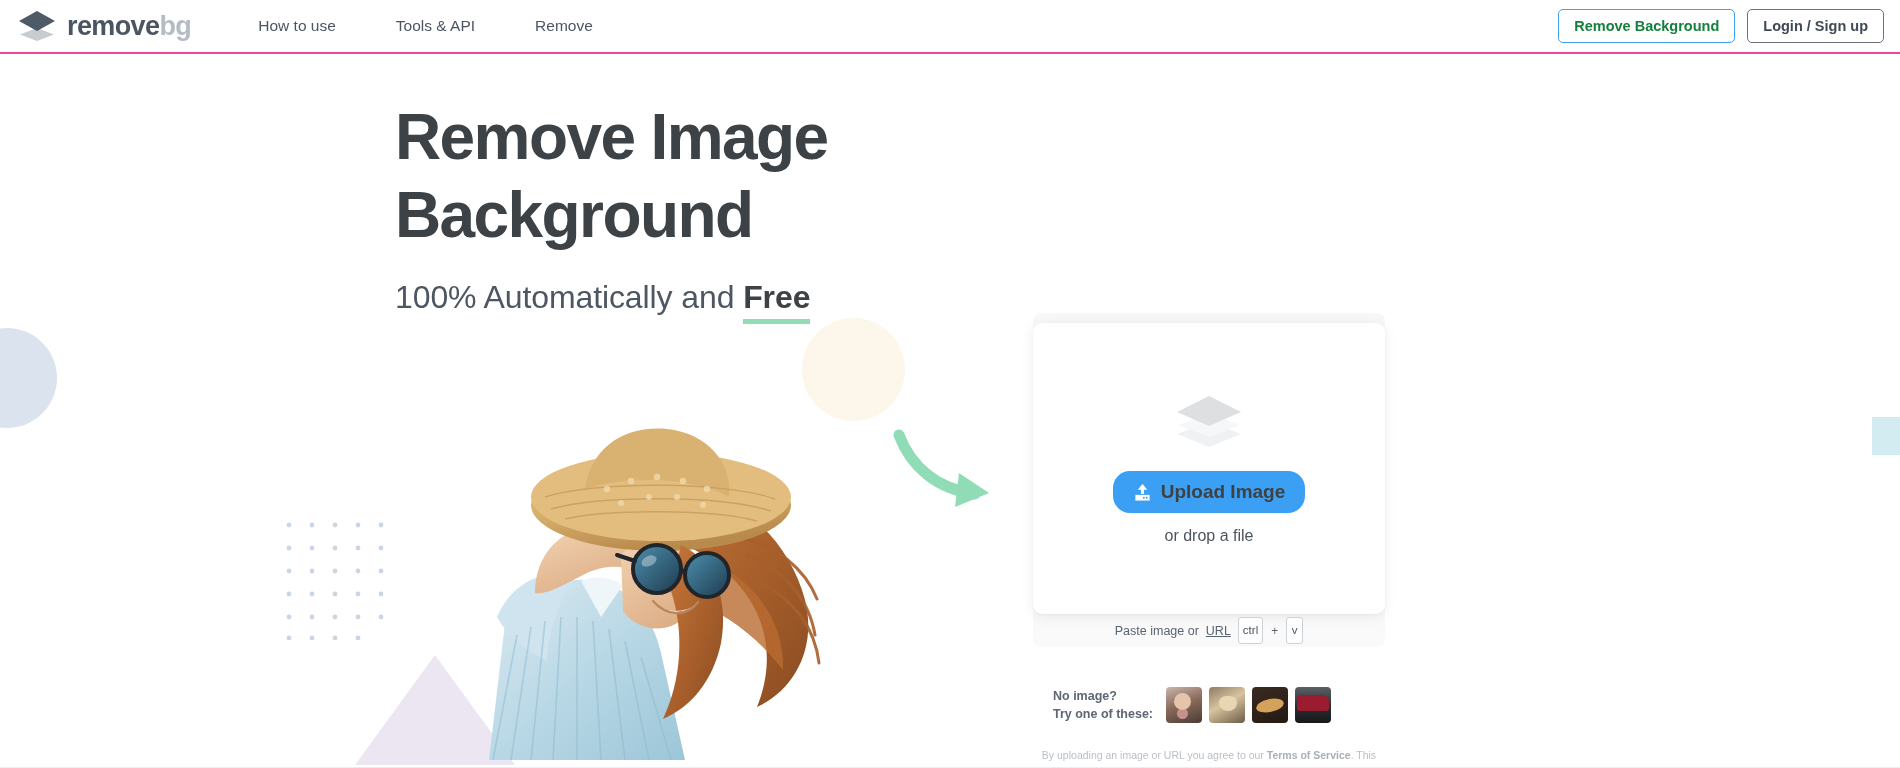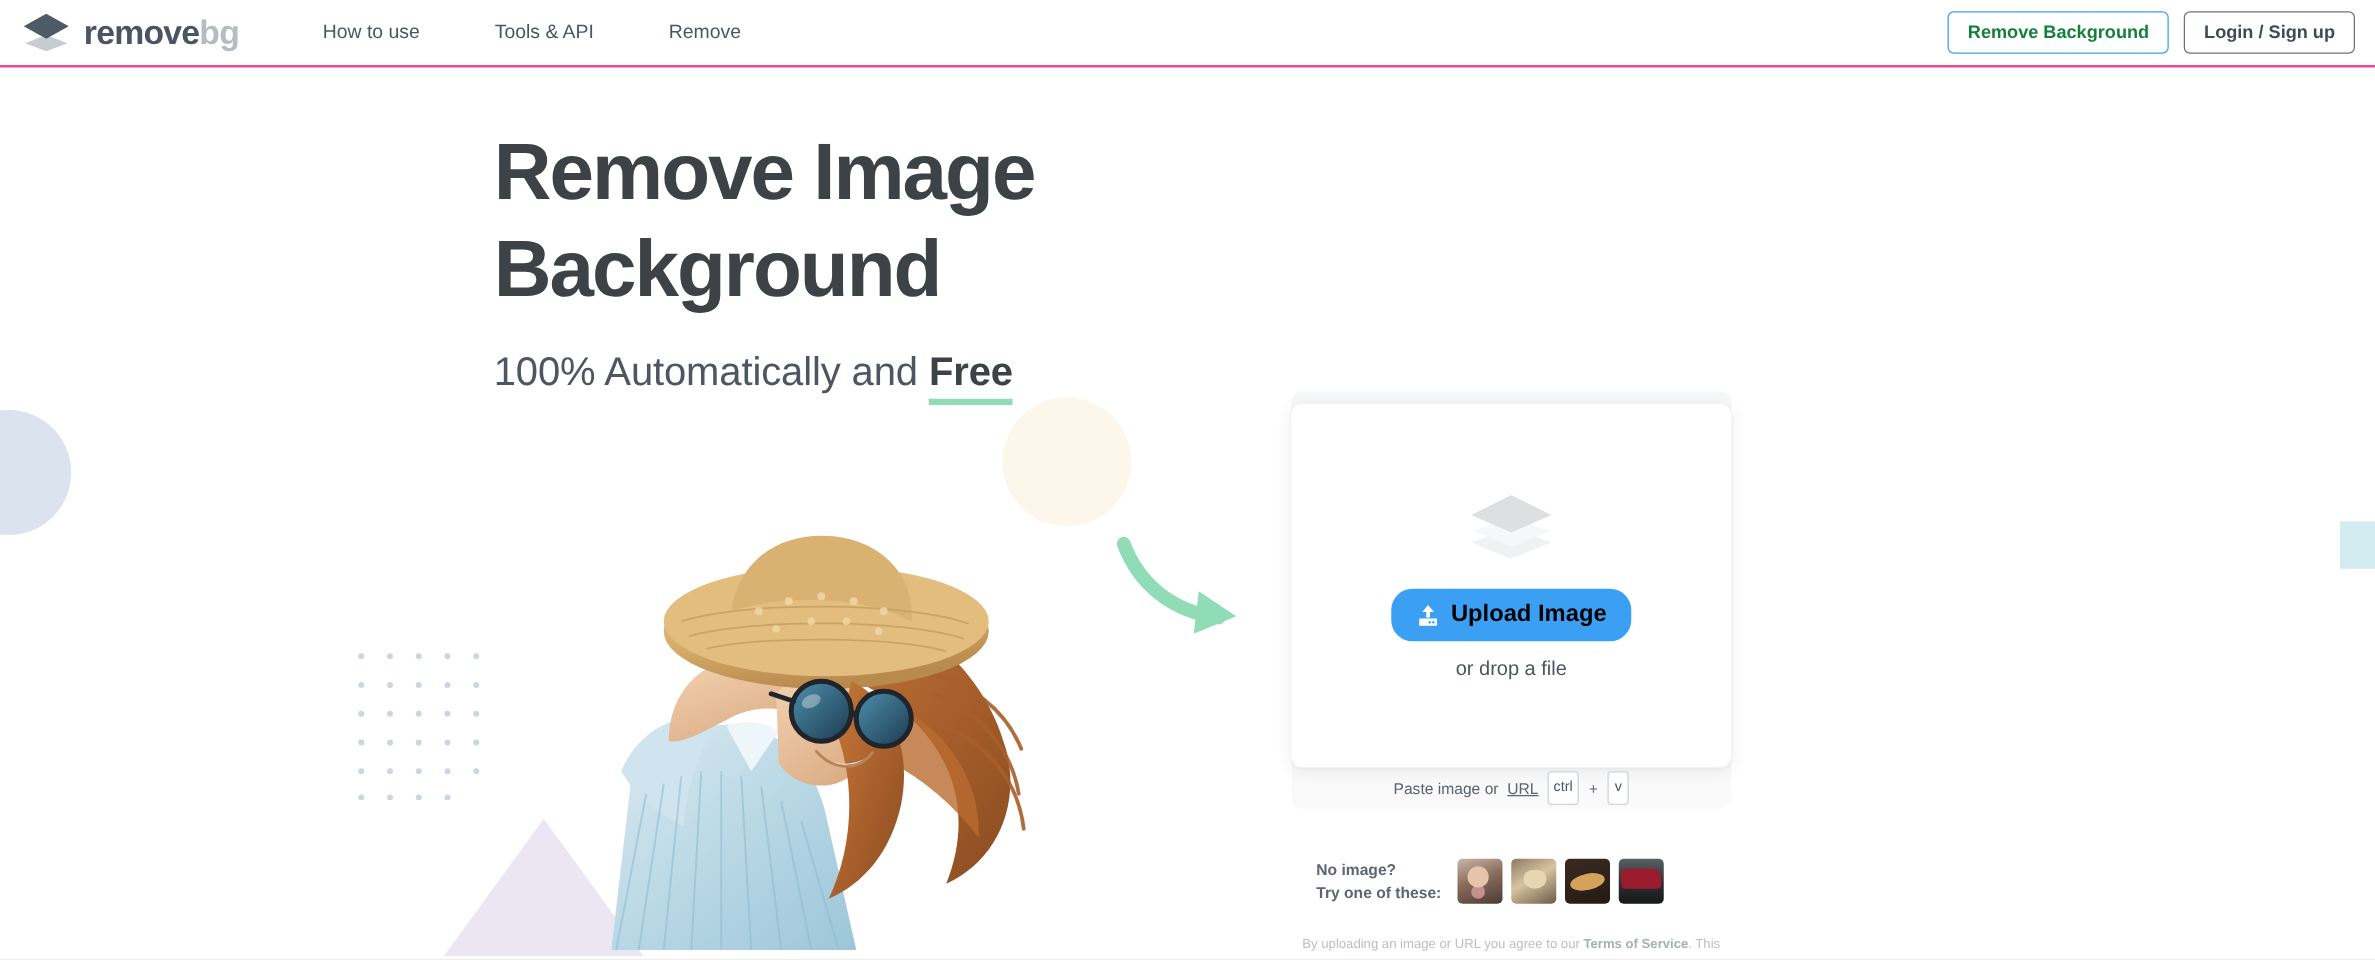--- a/index.html
+++ b/index.html
@@ -212,21 +212,21 @@
     justify-content: center;
   }
   .stack-icon { width: 76px; height: 58px; margin-bottom: 21px; }
 
   .btn-upload {
     height: 42px;
     padding: 0 20px;
     border: none;
     border-radius: 17px;
     background: #3ba0f4;
-    color: #000000;
+    color: #404040;
     font-size: 19px;
     font-weight: 700;
     font-family: "Liberation Sans", sans-serif;
     display: flex;
     align-items: center;
     gap: 9px;
     cursor: pointer;
     white-space: nowrap;
   }
   .upload-glyph { width: 19px; height: 19px; flex: none; }

